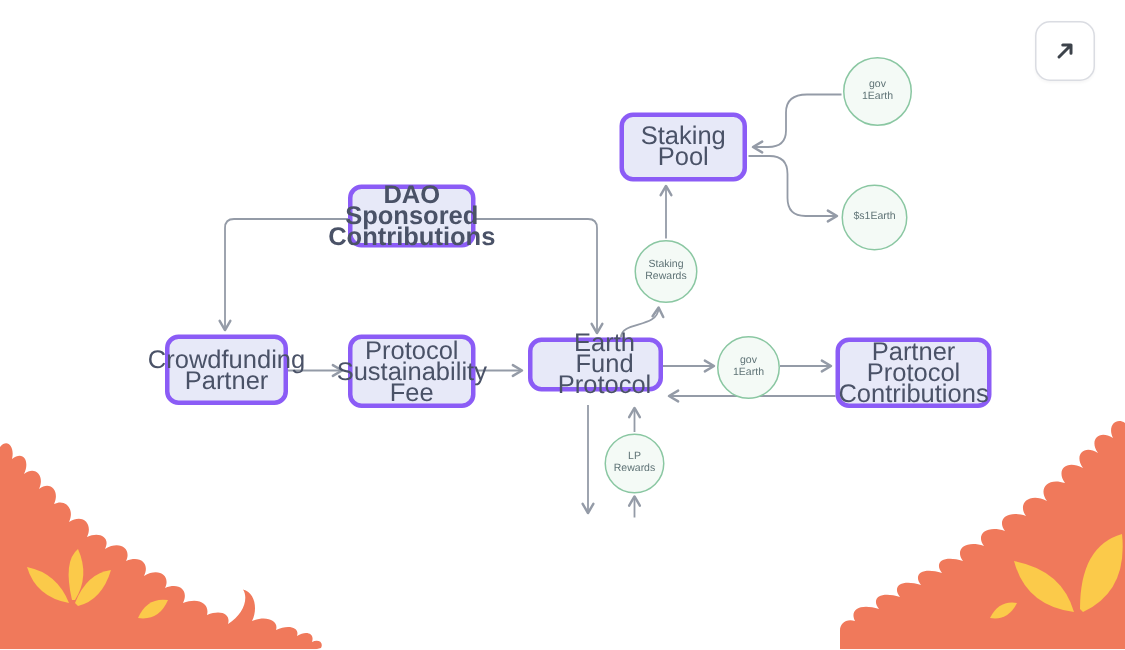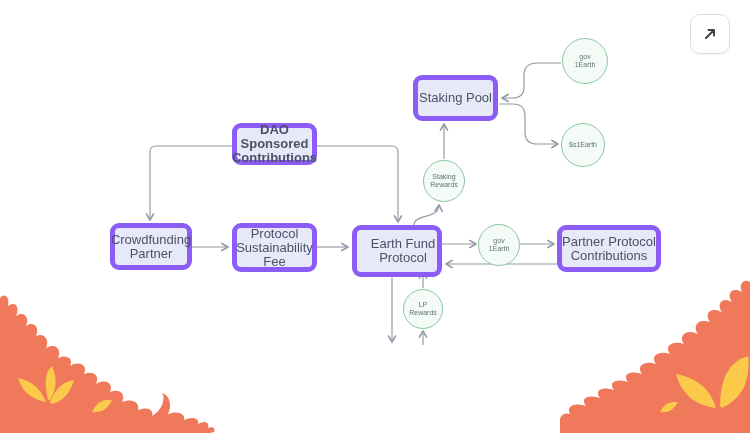--- a/index.html
+++ b/index.html
@@ -6,22 +6,22 @@
   .stage{
     position:relative;width:750px;height:433px;overflow:hidden;
     background:#ffffff;font-family:"Liberation Sans",sans-serif;
   }
   .edges{position:absolute;left:0;top:0;}
   .node{
     position:absolute;display:flex;flex-direction:column;align-items:center;justify-content:center;
     text-align:center;box-sizing:border-box;
   }
   .box{
-    background:#e7e9f8;border:5px solid #8b5cf6;border-radius:9px;
-    color:#4a5267;font-size:13px;line-height:14px;
+    background:#e7e9f8;border:3px solid #8b5cf6;border-radius:9px;
+    color:#4a5267;font-size:17px;line-height:14px;
   }
   .circle{
     background:#f4faf6;border:1px solid #8ac7a2;border-radius:50%;
     color:#5f7376;font-size:7px;line-height:8.5px;
   }
   .expand-btn{
     position:absolute;left:690px;top:14px;width:40px;height:40px;
     background:#ffffff;border:1px solid #dadce2;border-radius:10px;
     display:flex;align-items:center;justify-content:center;cursor:pointer;
     box-shadow:0 1px 2px rgba(0,0,0,0.04);padding:0;
@@ -68,21 +68,21 @@
     <span>Crowdfunding</span>
     <span>Partner</span>
   </div>
 
   <div class="node box" style="left:232px;top:223px;width:85px;height:49px;">
     <span>Protocol</span>
     <span>Sustainability</span>
     <span>Fee</span>
   </div>
 
-  <div class="node box" style="left:352px;top:225px;width:90px;height:52px;padding-left:12px;">
+  <div class="node box" style="left:352px;top:225px;width:90px;height:36px;padding-left:12px;">
     <span>Earth Fund</span>
     <span>Protocol</span>
   </div>
 
   <div class="node box" style="left:413px;top:75px;width:85px;height:46px;">
     <span>Staking Pool</span>
   </div>
 
   <div class="node box" style="left:557px;top:225px;width:104px;height:47px;">
     <span>Partner Protocol</span>

